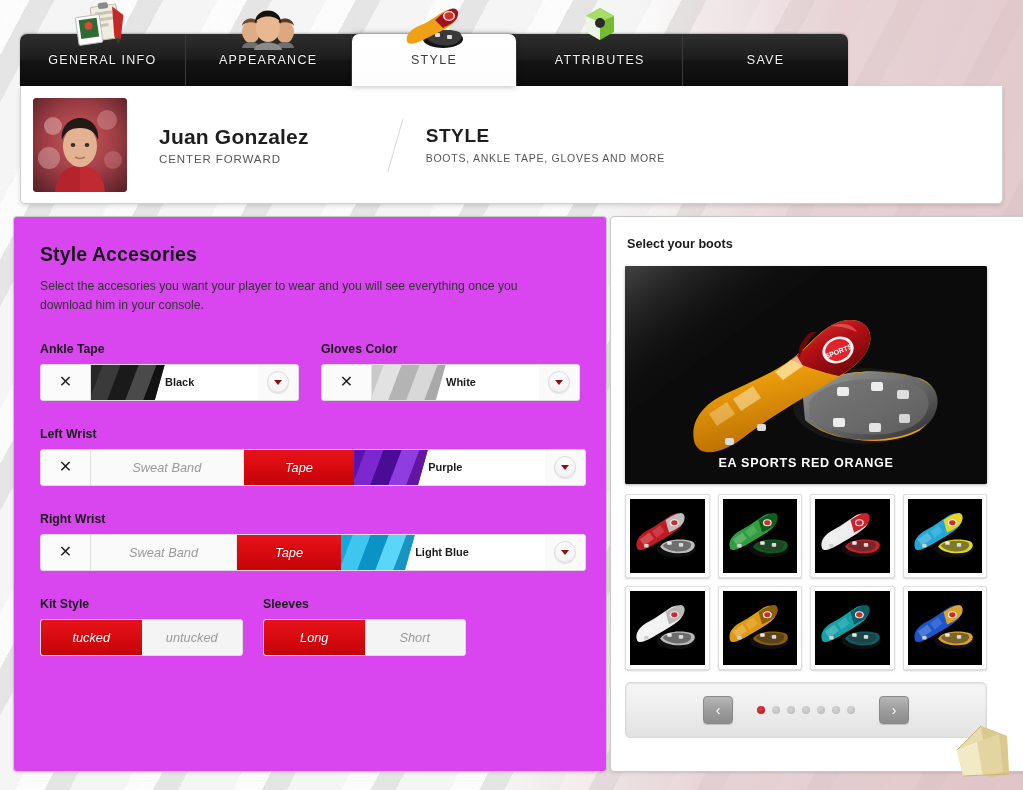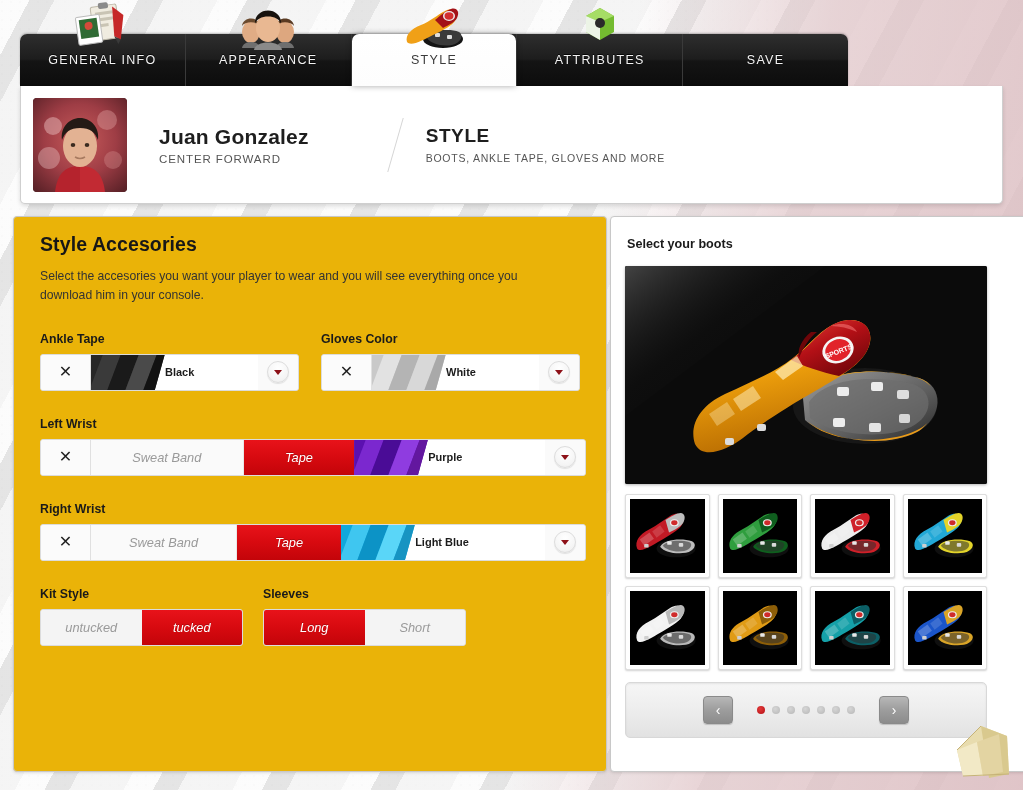--- a/index.html
+++ b/index.html
@@ -81,23 +81,23 @@
     background: #d5d5d5; transform: skewX(-16deg);
   }
   .sect-wrap { margin-left: 30px; }
   .sect-title { font-size: 19px; font-weight: bold; color: #1e1e1e; letter-spacing: .6px; }
   .sect-sub { font-size: 10.5px; color: #555; letter-spacing: .75px; margin-top: 5px; }
 
   
   #leftpanel {
     position: absolute; left: 13px; top: 216px;
     width: 594px; height: 556px;
-    background: #eab308; border: 1px solid #c8c8c8; border-radius: 4px;
+    background: #d946ef; border: 1px solid #c8c8c8; border-radius: 4px;
     box-shadow: 0 1px 3px rgba(0,0,0,.12);
-    padding: 16px 26px;
+    padding: 26px 26px;
   }
   #rightpanel {
     position: absolute; left: 610px; top: 216px;
     width: 420px; height: 556px;
     background: #fff; border: 1px solid #c8c8c8; border-radius: 4px;
     box-shadow: 0 1px 3px rgba(0,0,0,.12);
     padding: 20px 14px;
   }
 
   h1.panel-title { font-size: 19.5px; font-weight: bold; color: #171717; letter-spacing: .1px; }
@@ -454,22 +454,22 @@
               <i class="caret"></i>
             </span>
           </div>
         </div>
       </div>
     </div>
   <div id="toggles-host" class="fieldgroup row2" style="gap:20px">
       <div>
         <div class="field-label">Kit Style</div>
         <div class="toggle">
+          <div class="tgl on">tucked</div>
           <div class="tgl">untucked</div>
-          <div class="tgl on">tucked</div>
         </div>
       </div>
       <div>
         <div class="field-label">Sleeves</div>
         <div class="toggle">
           <div class="tgl on">Long</div>
           <div class="tgl">Short</div>
         </div>
       </div>
     </div>
@@ -523,20 +523,21 @@
       <path d="M128 120 L136 132 L116 145 L108 133 Z" fill="#fff1c2" opacity=".5"></path>
       <path d="M102 136 L110 148 L92 160 L84 148 Z" fill="#fff1c2" opacity=".35"></path>
       <path d="M206 60 C216 56 228 58 232 66 C224 62 214 60 206 60 Z" fill="#f07070" opacity=".6"></path>
       <path d="M186 66 C176 74 172 84 174 92 C178 82 184 72 192 66 Z" fill="#6e0509"></path>
       <ellipse cx="213" cy="84" rx="16" ry="13" fill="#f4f4f4" transform="rotate(-22 213 84)"></ellipse>
       <ellipse cx="213" cy="84" rx="13" ry="10.5" fill="#e2232a" transform="rotate(-22 213 84)"></ellipse>
       <text x="213" y="88" font-family="Liberation Sans, sans-serif" font-size="7" font-weight="bold" fill="#fff" text-anchor="middle" transform="rotate(-22 213 84)">SPORTS</text>
       <rect x="100" y="172" width="9" height="7" rx="2" fill="#dcdcdc"></rect>
       <rect x="132" y="158" width="9" height="7" rx="2" fill="#dcdcdc"></rect>
     </svg>
+    <div class="heroname">EA SPORTS RED ORANGE</div>
   </div>
 
   <div id="thumbs">
       <div class="thumb">
         <div class="tinner"><svg width="100%" height="100%" viewBox="0 0 84 76" preserveAspectRatio="xMidYMid meet">
     <rect width="84" height="76" fill="#000"></rect>
     <ellipse cx="52" cy="52" rx="22" ry="10" fill="#0f0f0f"></ellipse>
     <path d="M34 50 C38 42 58 40 70 44 C76 47 73 55 63 57 C50 59 37 55 34 50Z" fill="#bdbdbd"></path>
     <path d="M37 49 C41 43 57 42 67 45 C71 47 69 53 61 55 C50 57 40 53 37 49Z" fill="#2d2d2d" opacity=".55"></path>
     <rect x="42" y="44" width="5" height="4" rx="1" fill="#e8e8e8"></rect>

